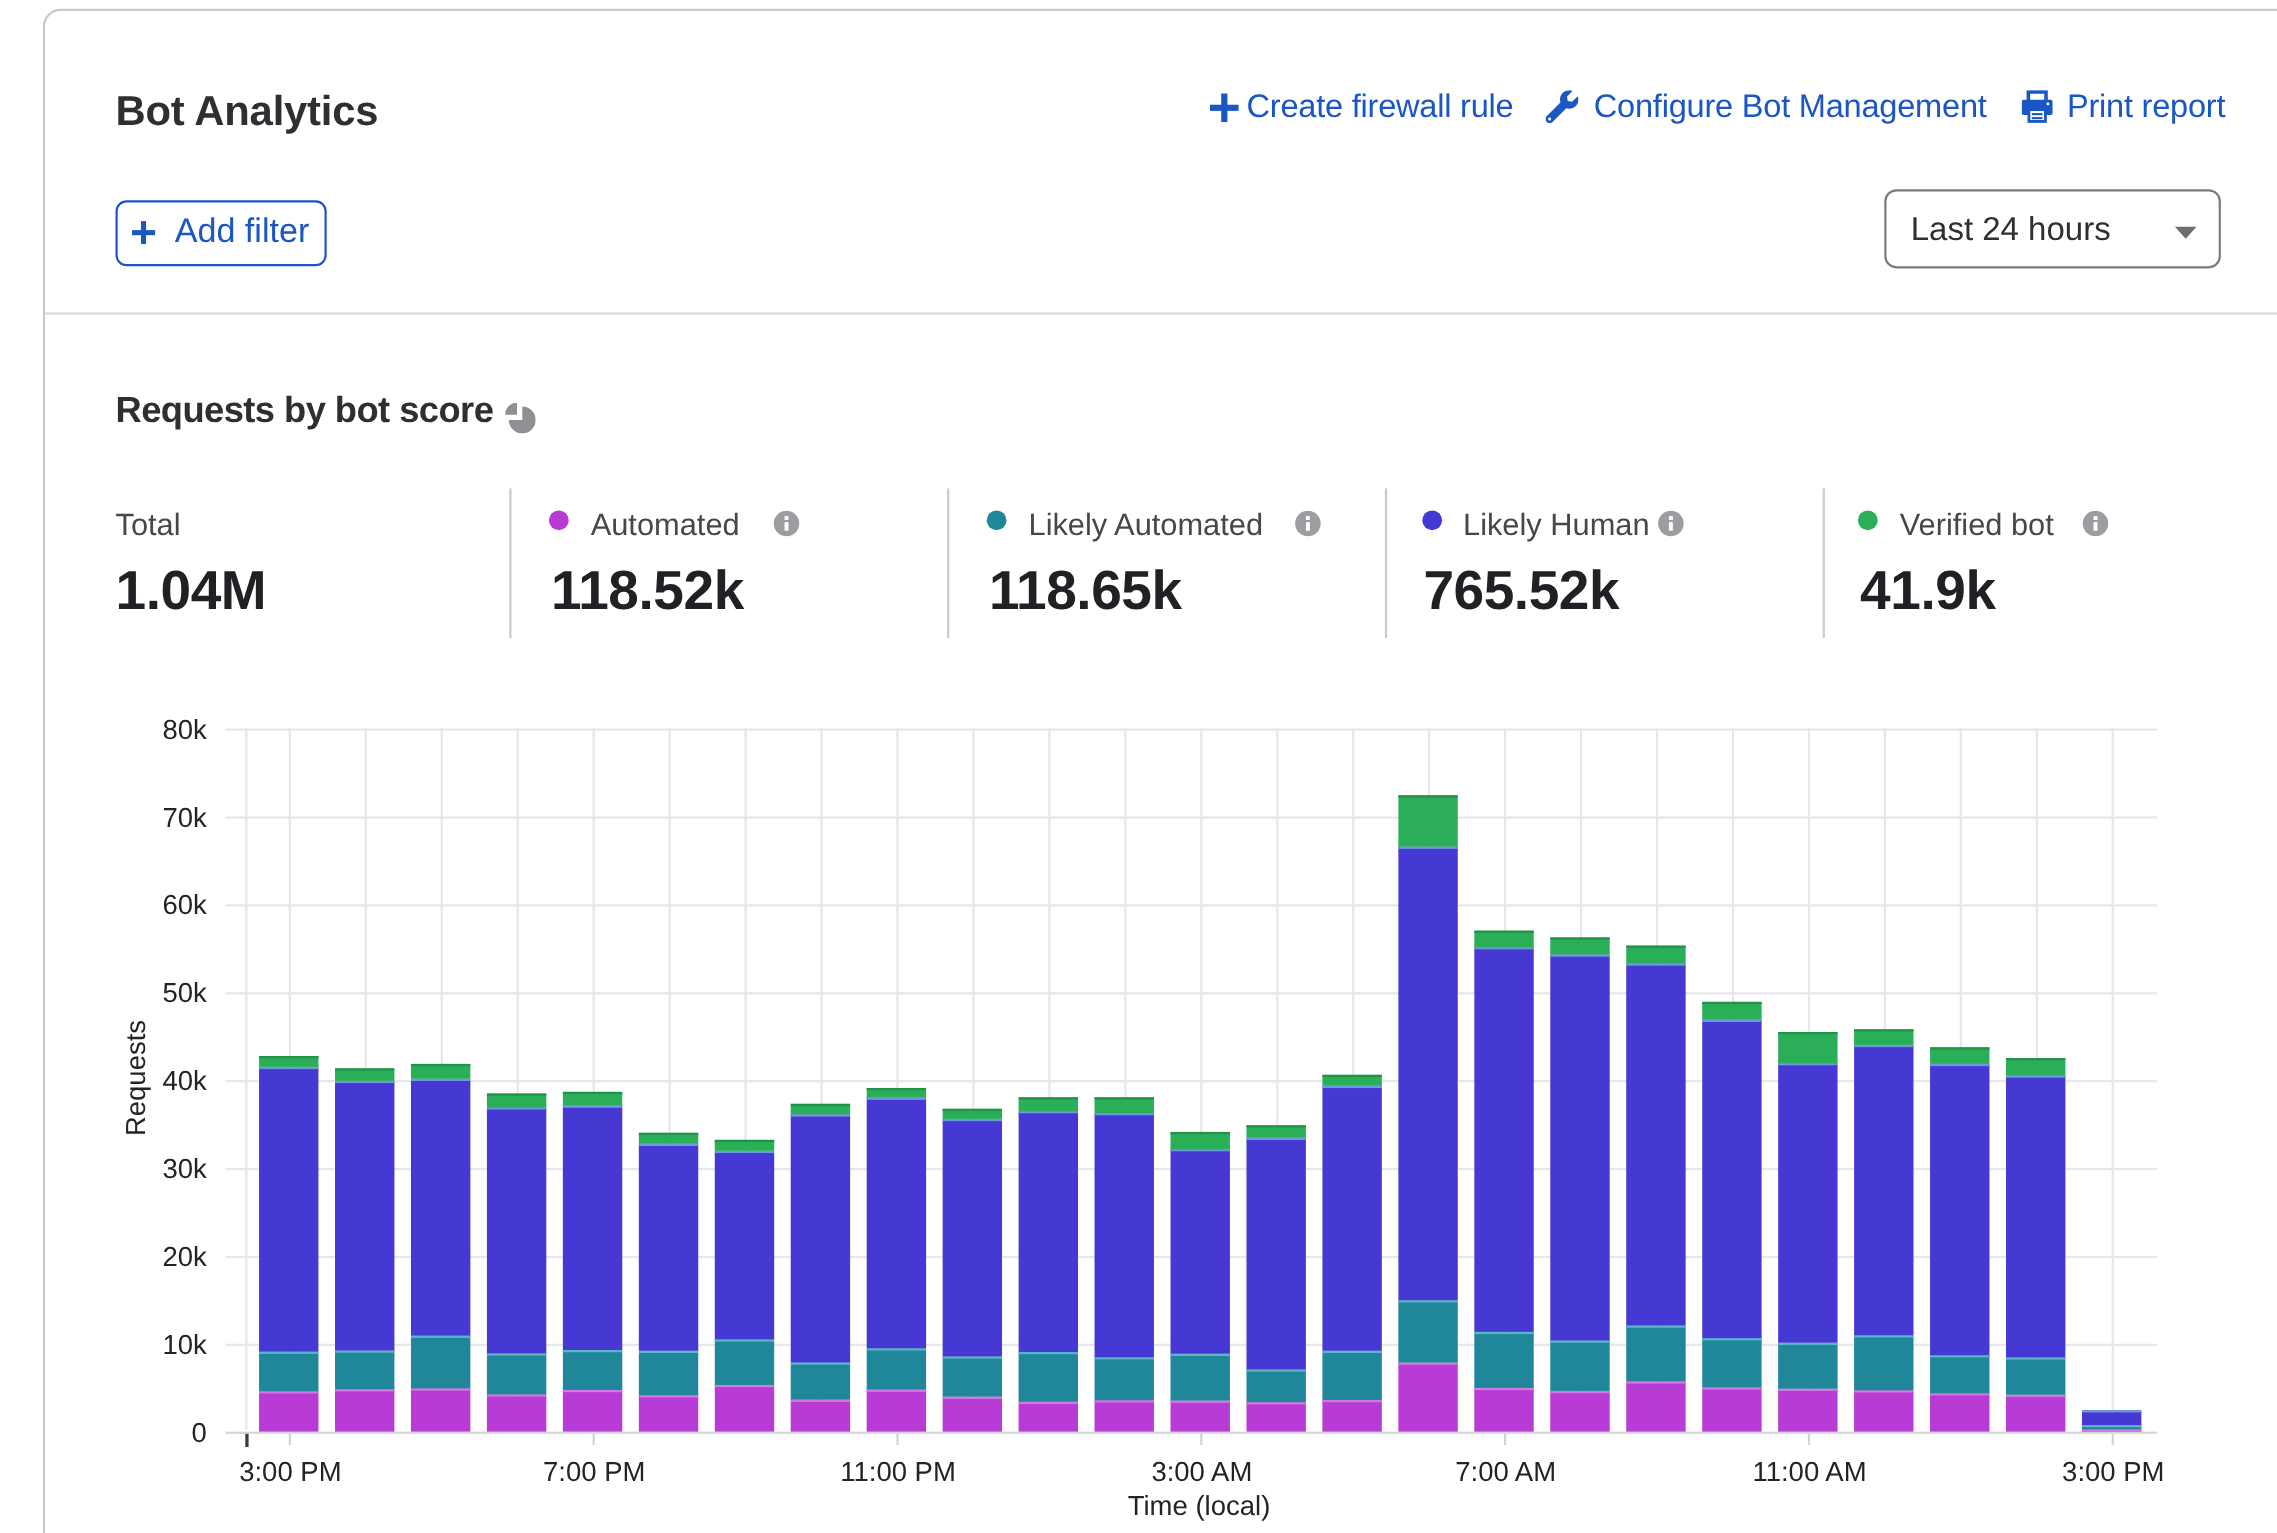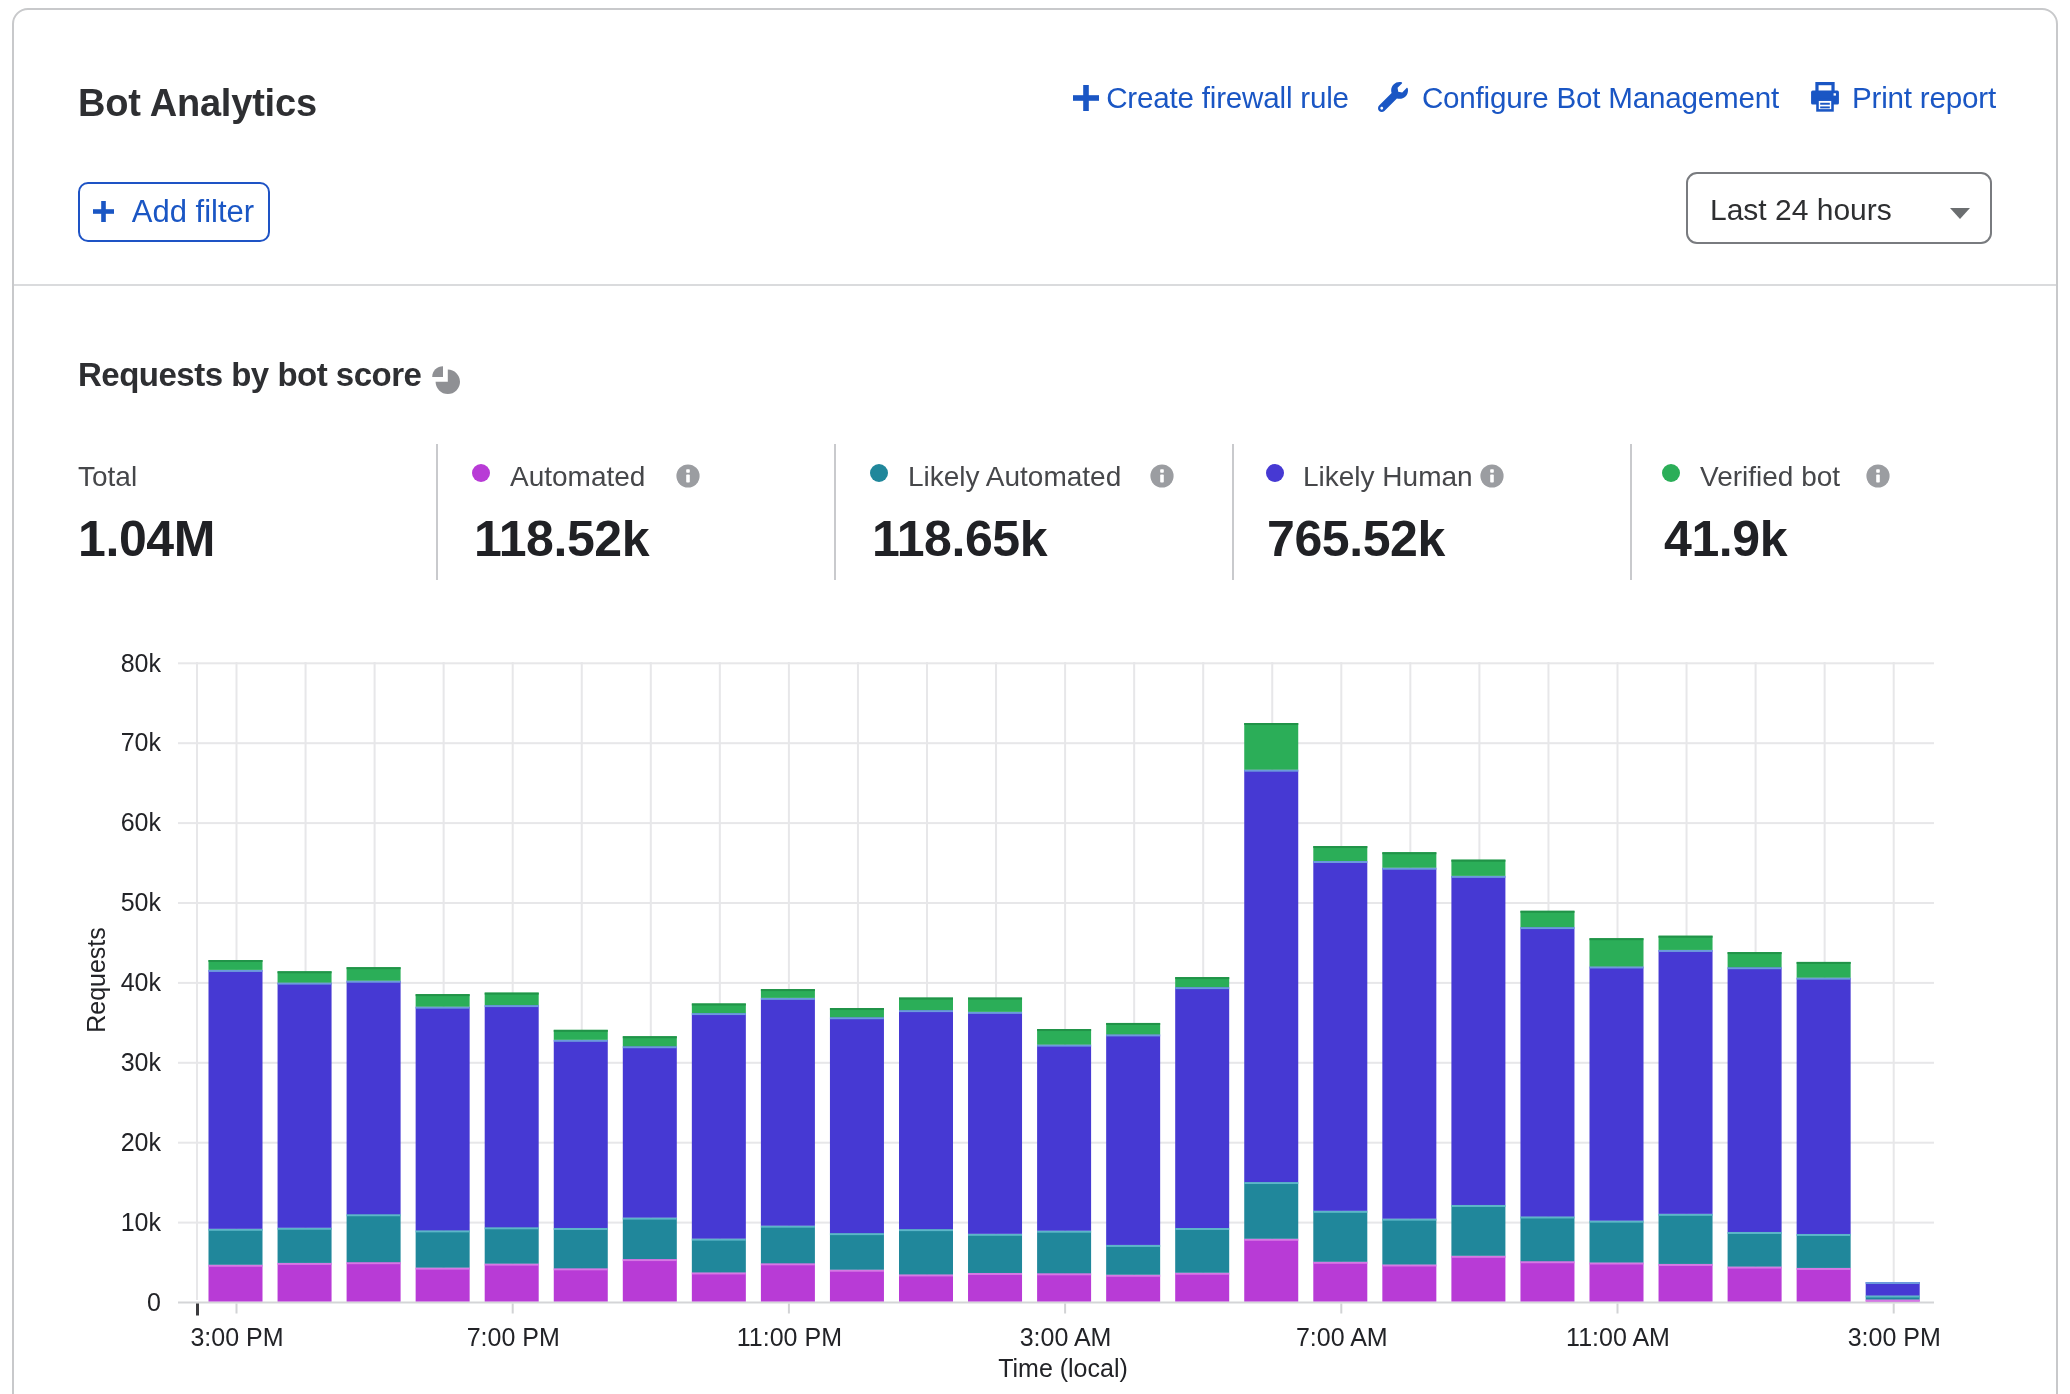--- a/index.html
+++ b/index.html
@@ -1,15 +1,15 @@
 <!DOCTYPE html>
 <html><head><meta charset="utf-8"><style>
   html,body { margin:0; padding:0; background:#fff; }
   * { box-sizing:border-box; }
-  #vp { width:2070px; height:1394px; overflow:hidden; }
+  #vp { width:2070px; height:1394px; overflow:hidden;padding-left:27px; }
   #pg { width:1035px; height:697px; transform:scale(2); transform-origin:0 0;
         font-family:"Liberation Sans", sans-serif; position:relative;
         -webkit-font-smoothing:antialiased; }
   .lnk { display:flex; align-items:center; color:#1a56c4; font-size:14.8px; letter-spacing:-0.1px; }
 </style></head>
 <body>
 <div id="vp">
     <div id="pg">
 
 <div style="position:absolute;left:5.75px;top:4.25px;width:1023.5px;height:780px;border:1px solid #c8c9cb;border-radius:8px;background:#fff"></div>

